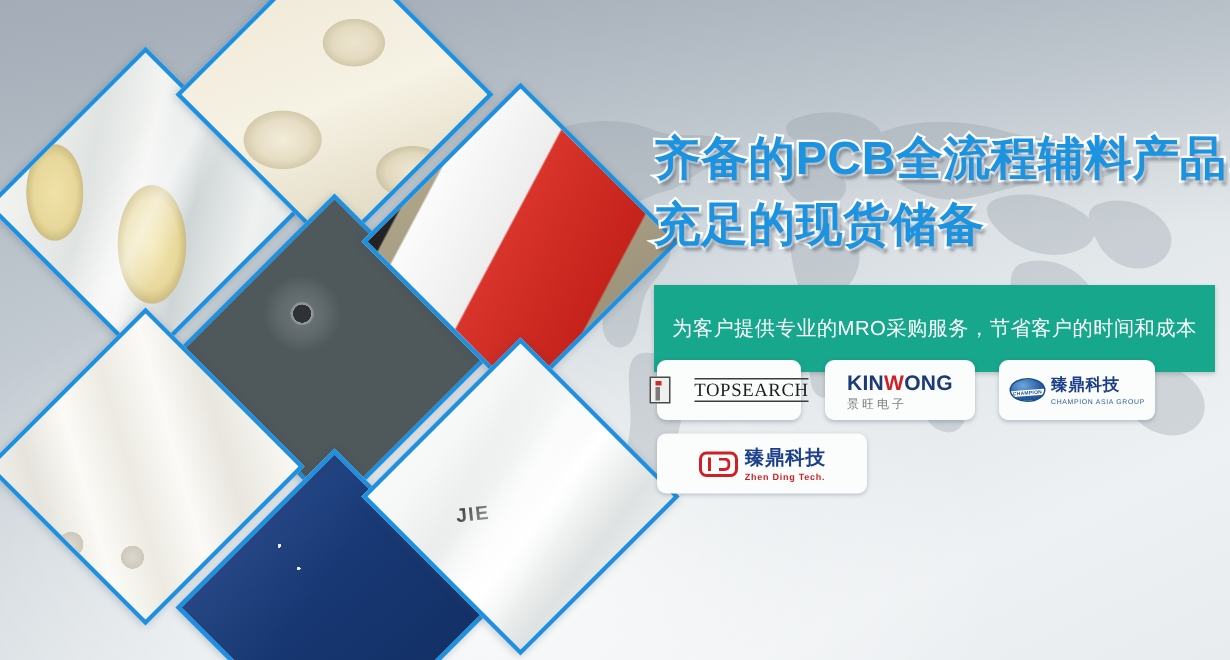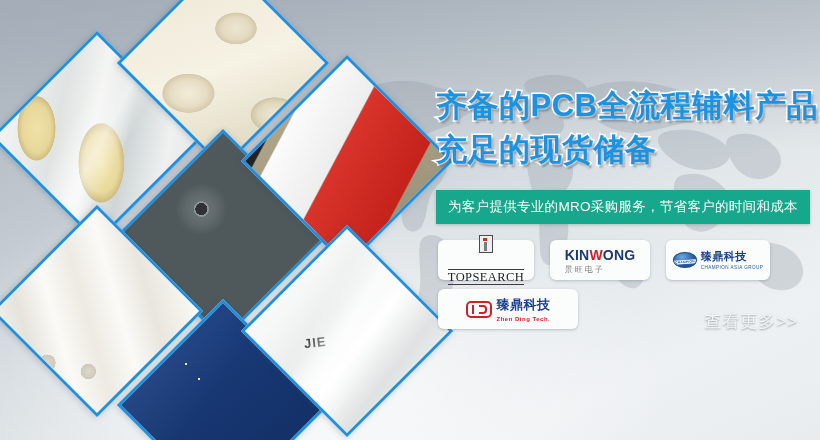--- a/index.html
+++ b/index.html
@@ -110,38 +110,38 @@
     color:#1b93e0;letter-spacing:.5px;white-space:nowrap;
     -webkit-text-stroke:3px #ffffff;
     paint-order:stroke fill;
     text-shadow:2px 3px 2px rgba(70,85,100,.45);
   }
   .subtitle{
     position:absolute;left:6px;top:190px;
     height:34px;line-height:34px;
     background:#17a78c;color:#ffffff;
     font-size:13.5px;letter-spacing:.3px;
-    padding:0 12px;white-space:nowrap;
+    padding:12px 12px;white-space:nowrap;
     box-shadow:0 1px 3px rgba(40,70,65,.25);
   }
   .logos{position:absolute;left:8px;top:240px;width:382px;}
   .logo-row{display:flex;gap:16px;margin-bottom:9px;}
   .logo-box{
     background:#fbfcfc;border-radius:6px;
     box-shadow:0 1px 3px rgba(60,80,100,.30);
     display:flex;align-items:center;justify-content:center;
     height:40px;
   }
   .lb1{width:96px;}
   .lb2{width:100px;}
   .lb3{width:104px;}
   .lb4{width:140px;}
 
   
-  .ts{display:flex;align-items:center;gap:16px;flex-direction:column;}
+  .ts{display:flex;align-items:center;gap:16px;}
   .ts-mark{
     width:14px;height:18px;border:1.5px solid #4b4b4b;background:#efefef;
     position:relative;box-sizing:border-box;
   }
   .ts-mark:before{content:"";position:absolute;left:3px;top:2px;width:4px;height:3px;background:#cf2b23;}
   .ts-mark:after{content:"";position:absolute;left:3.5px;top:6px;width:3px;height:9px;background:#7a7a7a;}
   .ts-wordwrap{display:flex;flex-direction:column;}
   .ts-rule{height:1px;background:#3c3c3c;width:100%;}
   .ts-word{
     font-family:"Liberation Serif","DejaVu Serif",serif;
@@ -293,16 +293,15 @@
             <div class="zd-mark"></div>
             <div class="zd-txt">
               <div class="zd-cn">臻鼎科技</div>
               <div class="zd-en">Zhen Ding Tech.</div>
             </div>
           </div>
         </div>
       </div>
     </div>
 
-    <div class="more">查看更多&gt;&gt;</div>
 
   </div>
 </div>
 
 </body></html>

